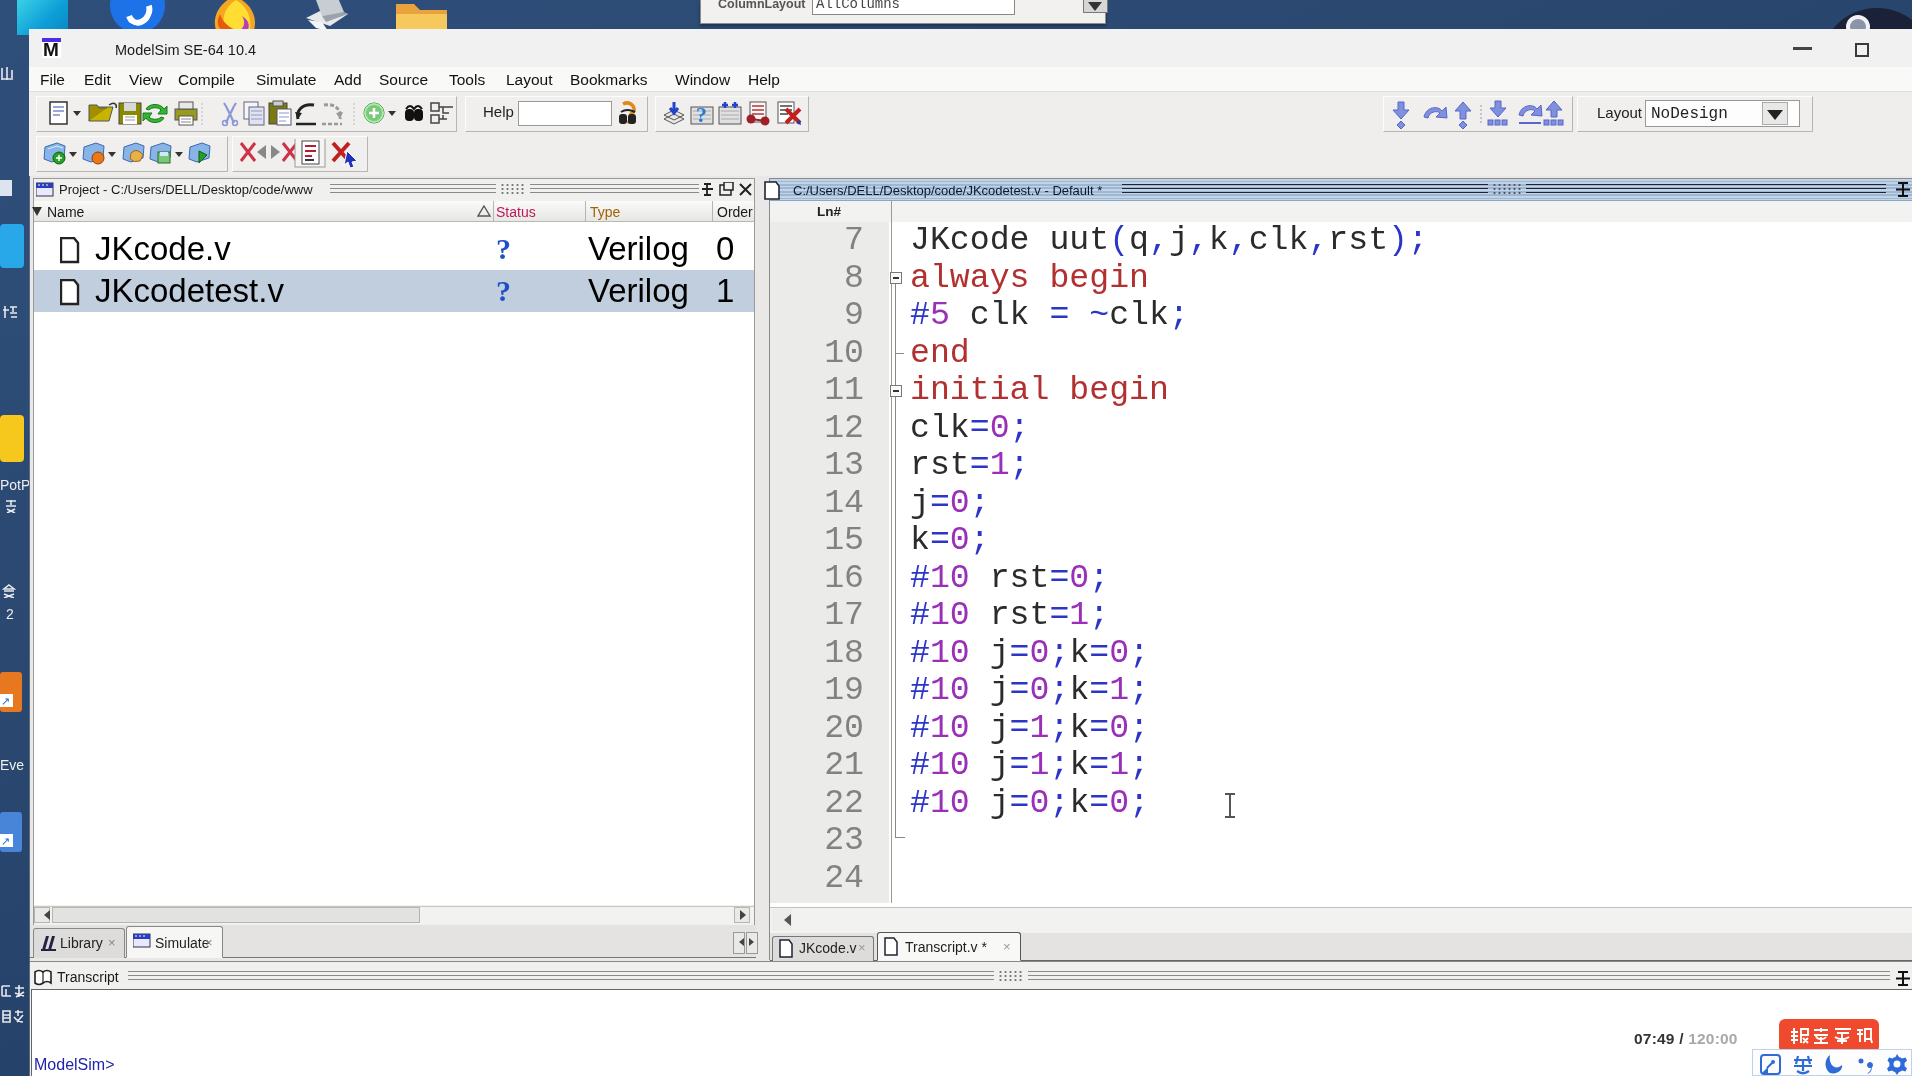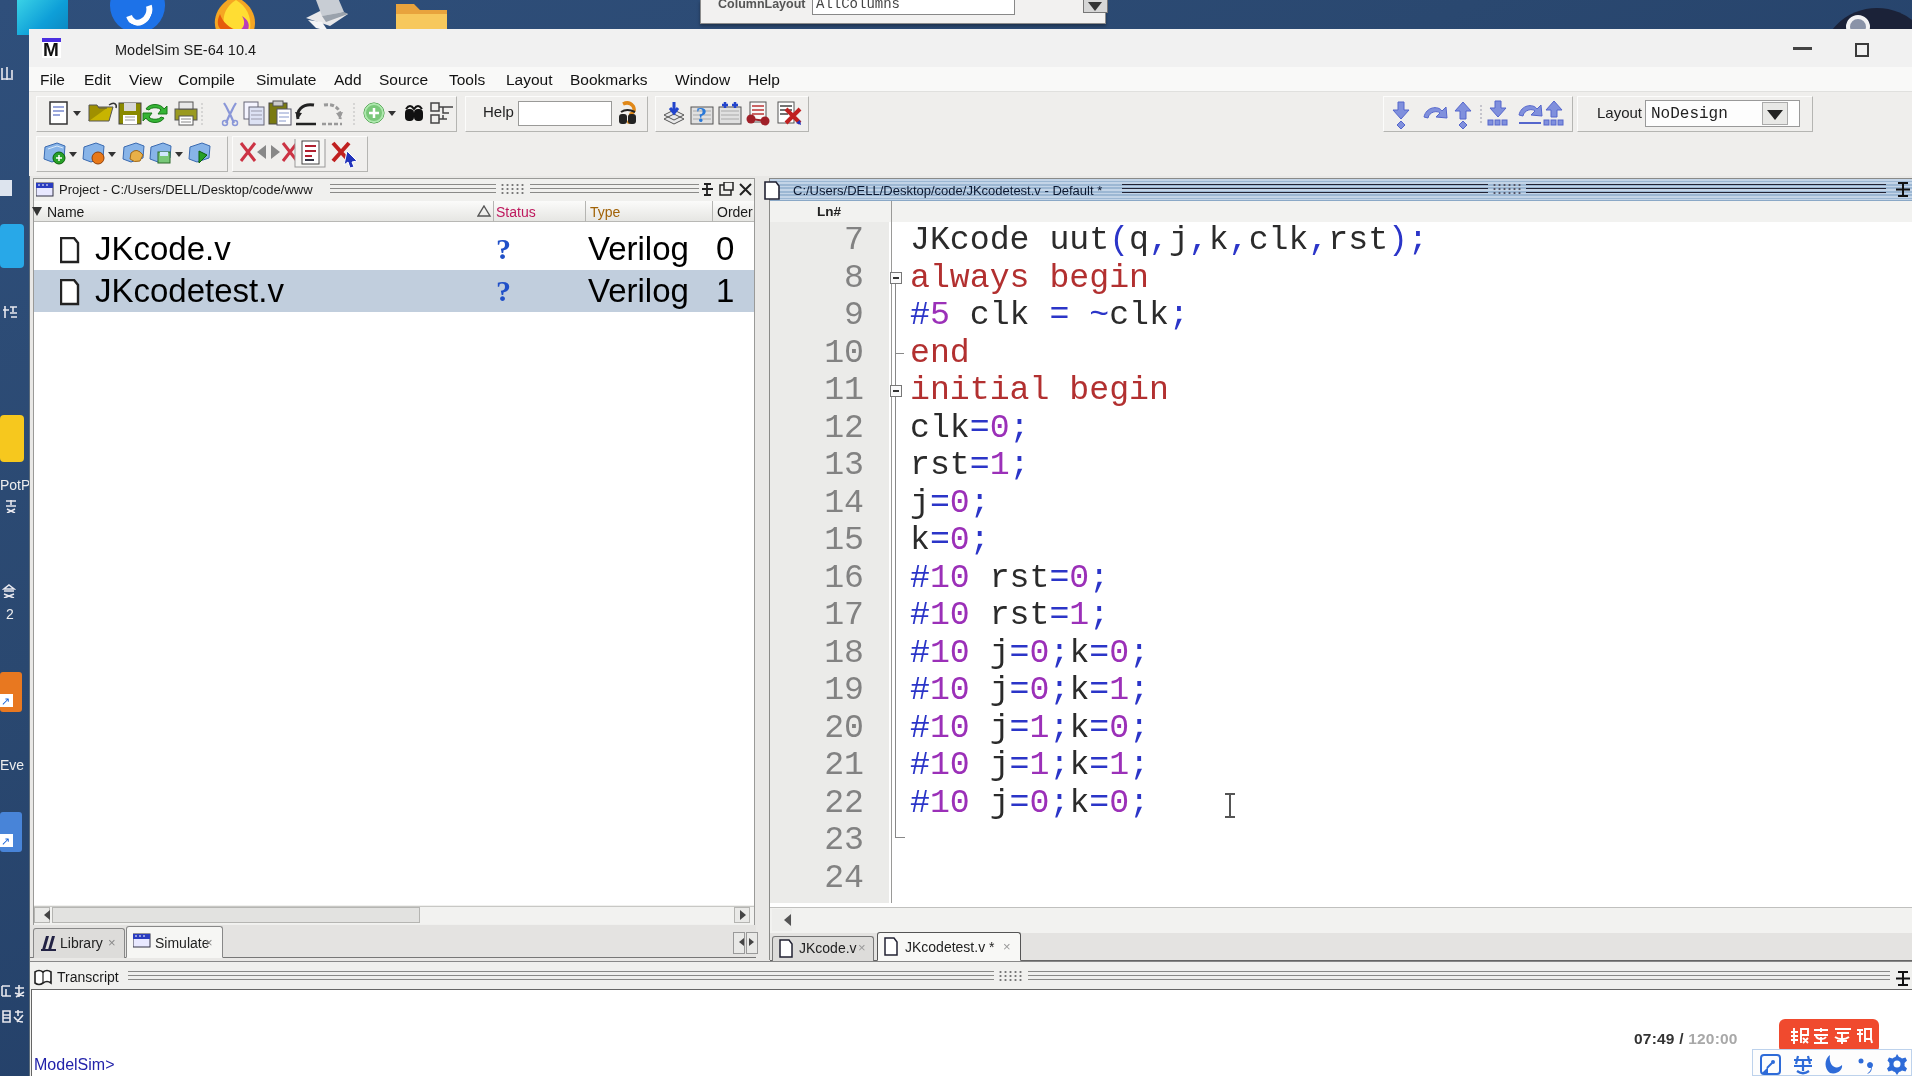--- a/index.html
+++ b/index.html
@@ -471,21 +471,21 @@
 <div class="abs" style="left:772px;top:936px;width:102px;height:25px;background:#dddcda;border:1px solid #777;border-bottom:none;border-radius:3px 3px 0 0;"></div>
 <svg class="abs" style="left:779px;top:939px" width="15" height="19">
     <path d="M1 1 h9 l3 4 v13 h-12z" fill="#fff" stroke="#223" stroke-width="1.5"></path>
   </svg>
 <div class="abs" style="left:799px;top:940px;font-size:14px;color:#222;">JKcode.v</div>
 <div class="abs" style="left:858px;top:940px;font-size:13px;color:#999;">×</div>
 <div class="abs" style="left:877px;top:932px;width:144px;height:29px;background:#f8f8f6;border:1px solid #555;border-bottom:1px solid #f8f8f6;border-radius:3px 3px 0 0;"></div>
 <svg class="abs" style="left:884px;top:937px" width="15" height="19">
     <path d="M1 1 h9 l3 4 v13 h-12z" fill="#fff" stroke="#223" stroke-width="1.5"></path>
   </svg>
-<div class="abs" style="left:905px;top:939px;font-size:14px;color:#222;">JKcodetest.v *</div>
+<div class="abs" style="left:905px;top:939px;font-size:14px;color:#222;">Transcript.v *</div>
 <div class="abs" style="left:1003px;top:939px;font-size:13px;color:#999;">×</div>
 
 <div class="abs" style="left:30px;top:961px;width:1882px;height:115px;background:#f0f0ee;border-top:1px solid #888;"></div>
 <svg class="abs" style="left:33px;top:969px" width="20" height="17">
     <path d="M2 3 q4 -3 8 0 q4 -3 8 0 v11 q-4 -3 -8 0 q-4 3 -8 0z" fill="#fff" stroke="#222" stroke-width="1.6"></path>
     <path d="M10 3 v11" stroke="#222" stroke-width="1.2"></path>
   </svg>
 <div class="abs" style="left:57px;top:969px;font-size:14px;color:#1a1a1a;">Transcript</div>
 <div class="abs" style="left:128px;top:971px;width:866px;height:11px;background:repeating-linear-gradient(180deg,#8a8a88 0 1px,transparent 1px 4px);"></div>
 <div class="abs" style="left:998px;top:970px;width:26px;height:13px;background-image:radial-gradient(#777 1px,transparent 1.3px);background-size:5px 4px;"></div>

